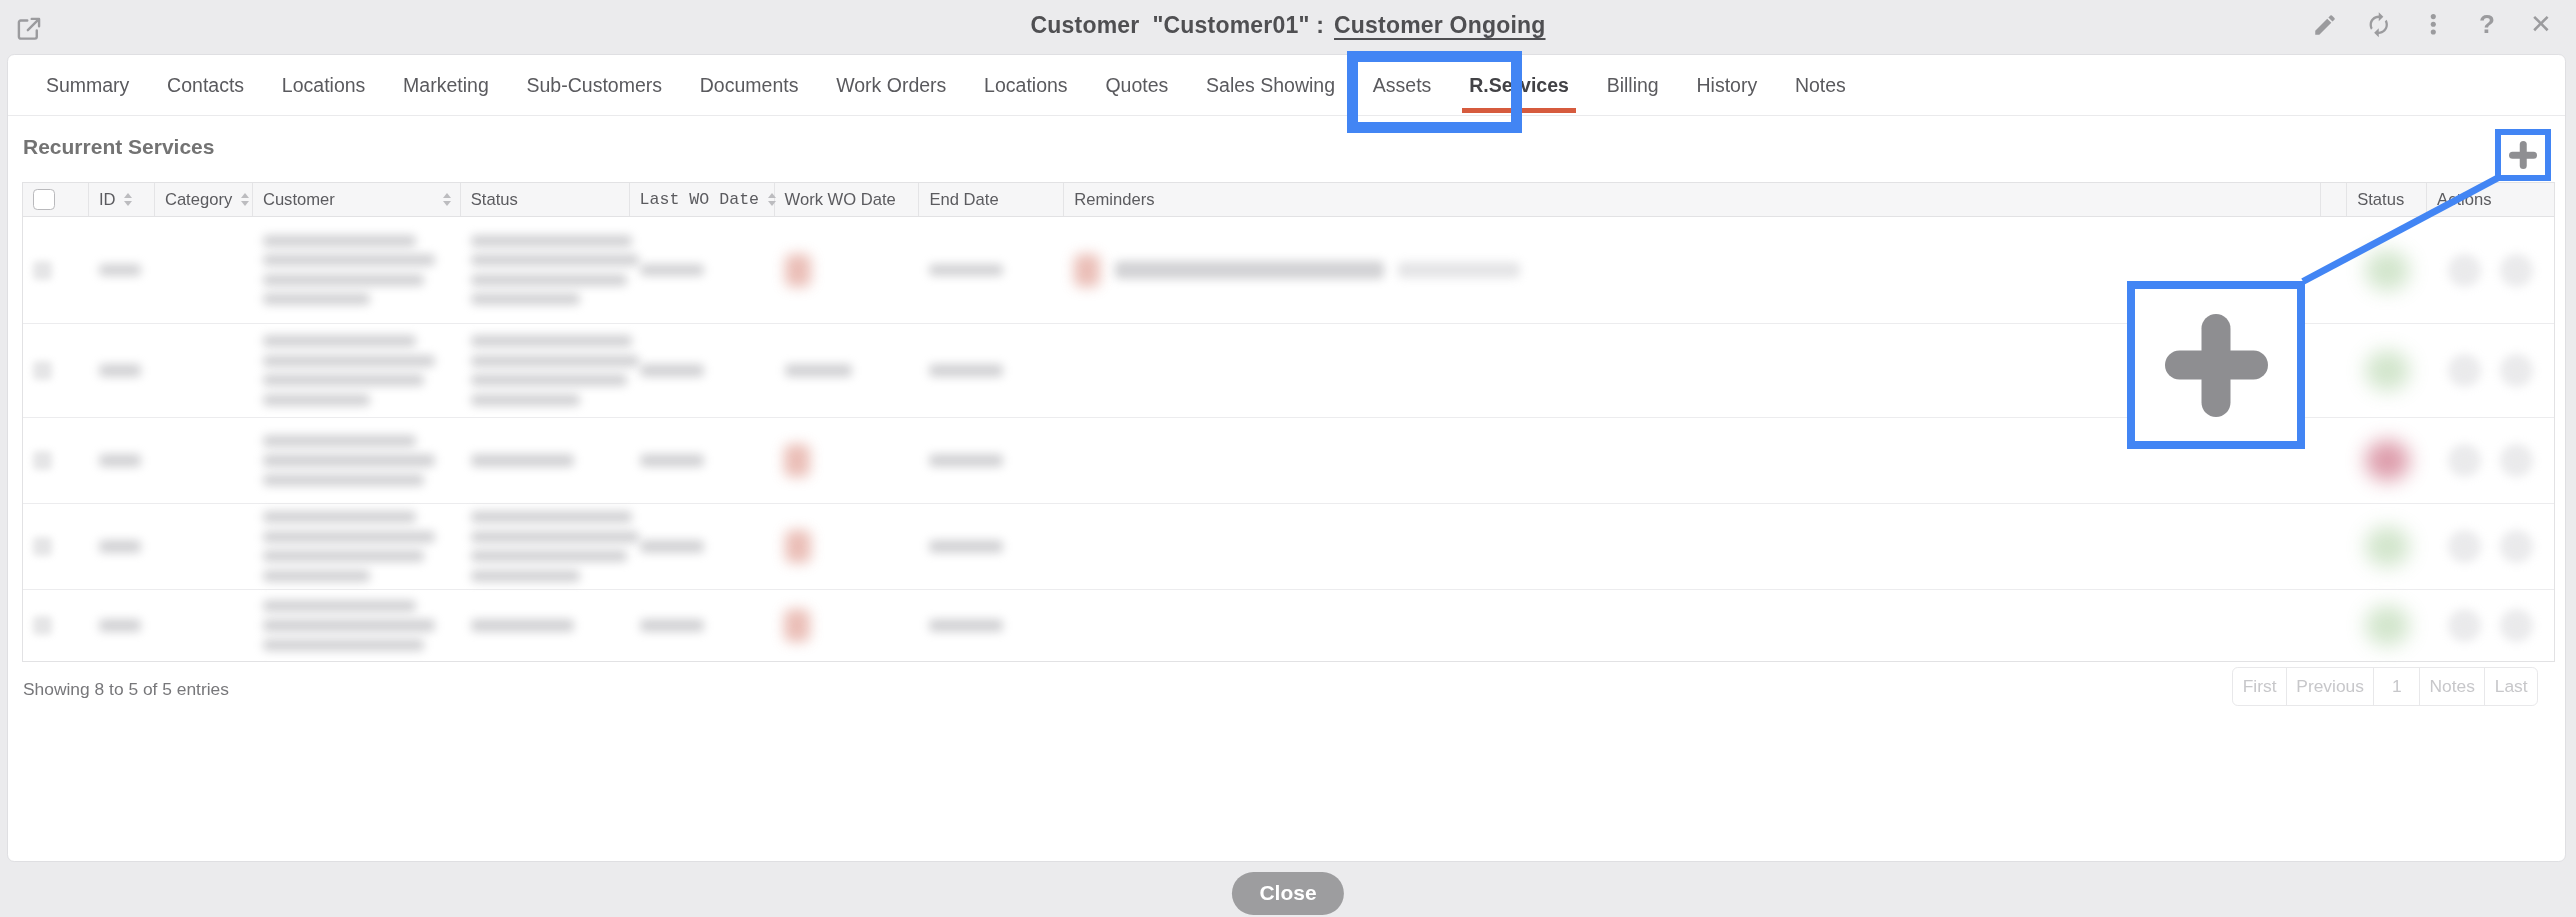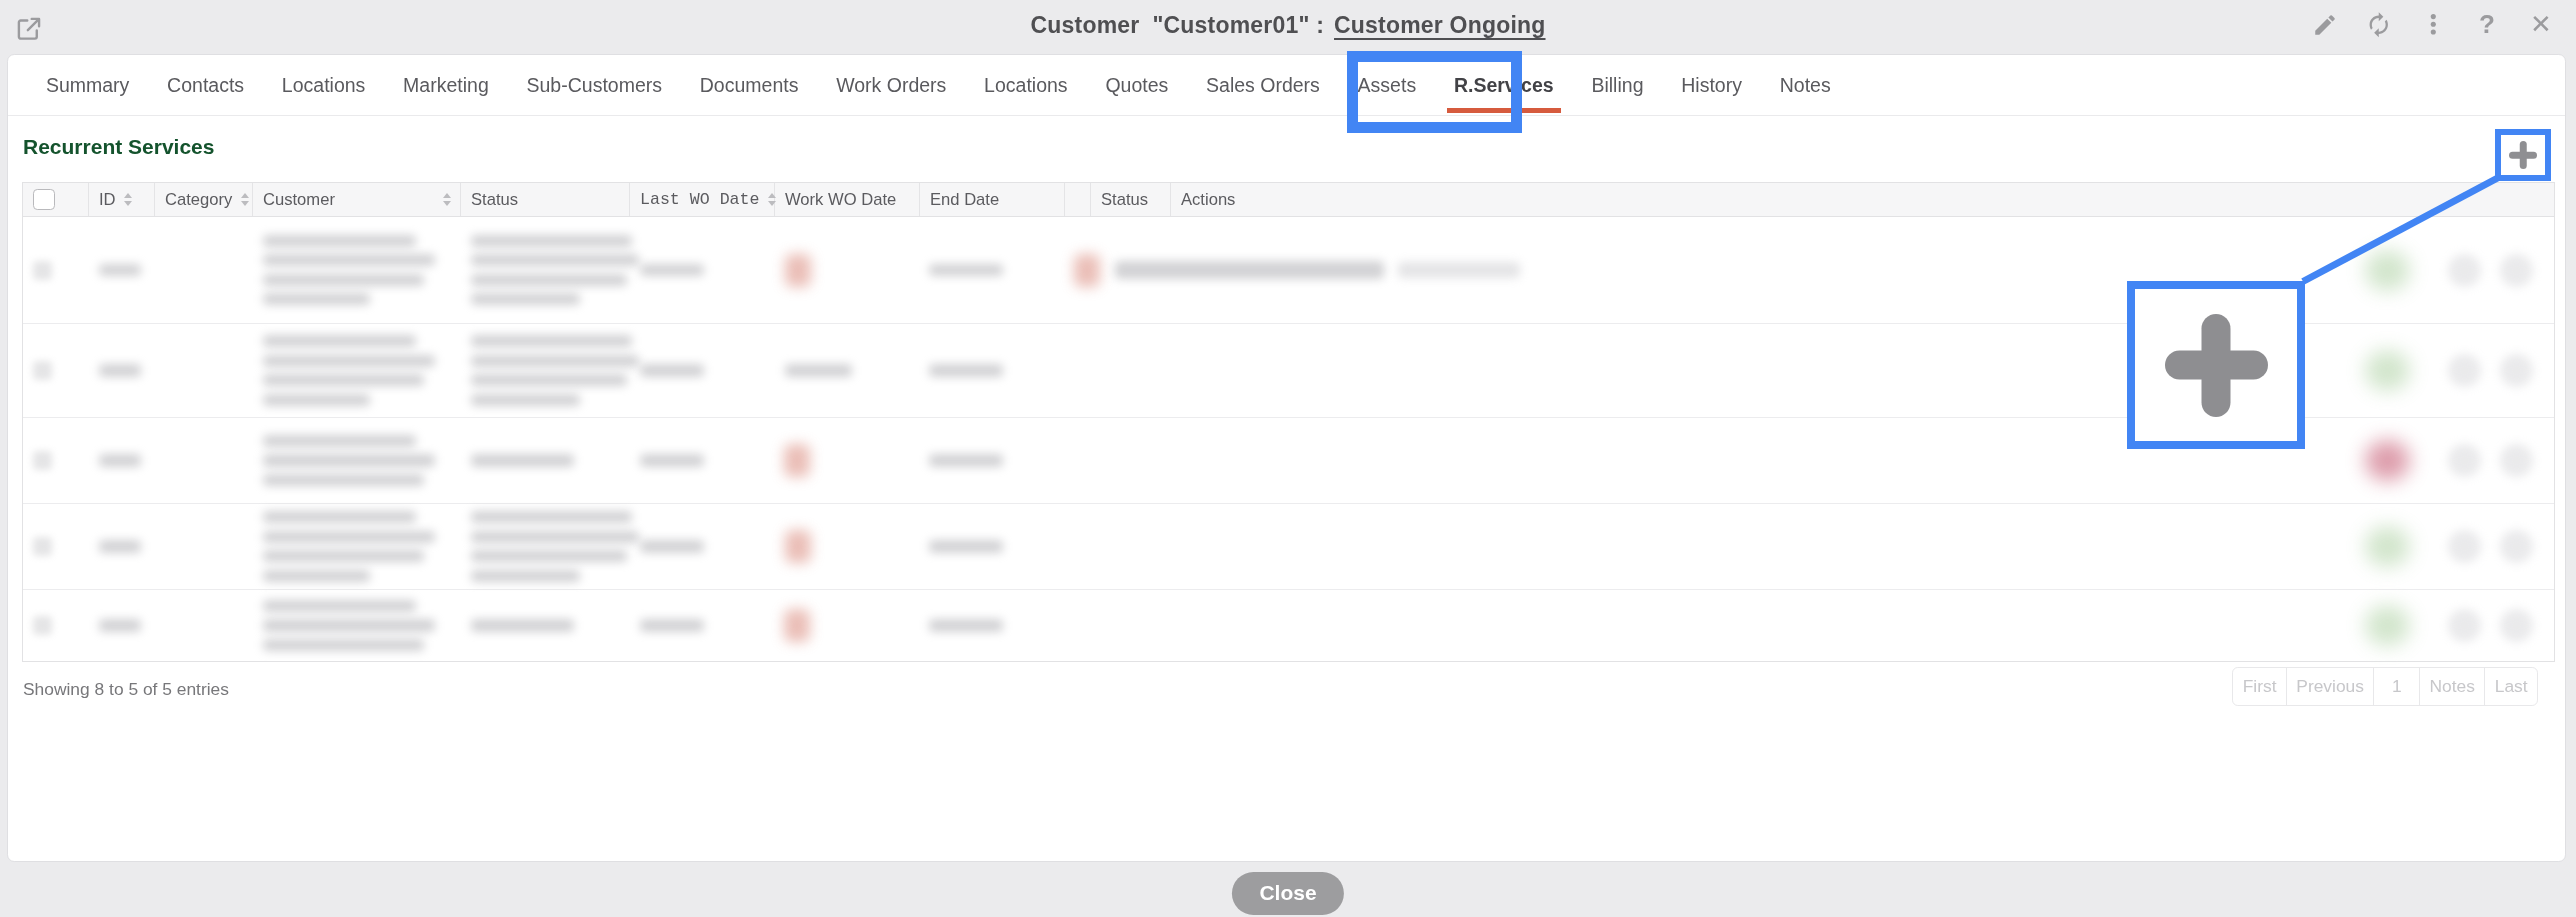--- a/index.html
+++ b/index.html
@@ -21,21 +21,21 @@
 
   
   #panel{position:absolute;left:7.2px;top:54px;width:2559px;height:808px;background:#fff;
     border:0.7px solid #dfdfe2;border-radius:7.2px;box-sizing:border-box}
   #tabs{position:absolute;left:43px;top:54px;height:62px;display:flex;align-items:center;gap:32px;
     font-size:19.5px;color:#5a5a5e;z-index:5}
   .tab{position:relative;padding:4.3px 2.9px;cursor:pointer;white-space:nowrap}
   .tab.active{font-weight:bold;color:#424246}
   .tab.active::after{content:"";position:absolute;left:-4.3px;right:-4.3px;bottom:-12.3px;height:5px;background:#d65b3e}
   #tabs-divider{position:absolute;left:8px;top:115px;width:2557px;height:0.7px;background:#eaeaec}
-  #section-heading{position:absolute;left:23px;top:135px;font-size:21px;font-weight:bold;color:#14532d}
+  #section-heading{position:absolute;left:23px;top:135px;font-size:21px;font-weight:bold;color:#737373}
 
   
   #table{position:absolute;left:22px;top:182px;width:2531px;background:#fff;border:0.7px solid #e2e2e4}
   #thead{display:flex;height:33px;background:#f6f6f7;border-bottom:0.7px solid #e2e2e4}
   .th{box-sizing:border-box;display:flex;align-items:center;padding:0 8.7px 0 10px;
     font-size:16.6px;color:#5b5b5f;border-right:0.7px solid #e4e4e6;white-space:nowrap}
   .th:last-child{border-right:none}
   .th.space-between{justify-content:space-between}
   .sort{display:inline-flex;flex-direction:column;gap:2.9px;margin-left:8.7px}
   .sort-up{width:0;height:0;border-left:4.3px solid transparent;border-right:4.3px solid transparent;border-bottom:5px solid #bcbcbf}
@@ -133,21 +133,21 @@
 <div id="tabs">
   <span class="tab">Summary</span>
   <span class="tab">Contacts</span>
   <span class="tab">Locations</span>
   <span class="tab">Marketing</span>
   <span class="tab">Sub-Customers</span>
   <span class="tab">Documents</span>
   <span class="tab">Work Orders</span>
   <span class="tab">Locations</span>
   <span class="tab">Quotes</span>
-  <span class="tab">Sales Orders</span>
+  <span class="tab">Sales Showing</span>
   <span class="tab">Assets</span>
   <span class="tab active">R.Services</span>
   <span class="tab">Billing</span>
   <span class="tab">History</span>
   <span class="tab">Notes</span>
 </div>
 <div id="tabs-divider"></div>
 
 <div id="section-heading">Recurrent Services</div>
 
@@ -185,20 +185,23 @@
         <div class="sort">
           <div class="sort-up"></div>
           <div class="sort-down"></div>
         </div>
       </div>
       <div class="th" style="width: 145px;">
         <span>Work WO Date</span>
       </div>
       <div class="th" style="width: 145px;">
         <span>End Date</span>
+      </div>
+      <div class="th" style="width: 1258px;">
+        <span>Reminders</span>
       </div>
       <div class="th" style="width: 26px;">
         <span></span>
       </div>
       <div class="th" style="width: 80px;">
         <span>Status</span>
       </div>
       <div class="th" style="width: 127px;">
         <span>Actions</span>
       </div>

